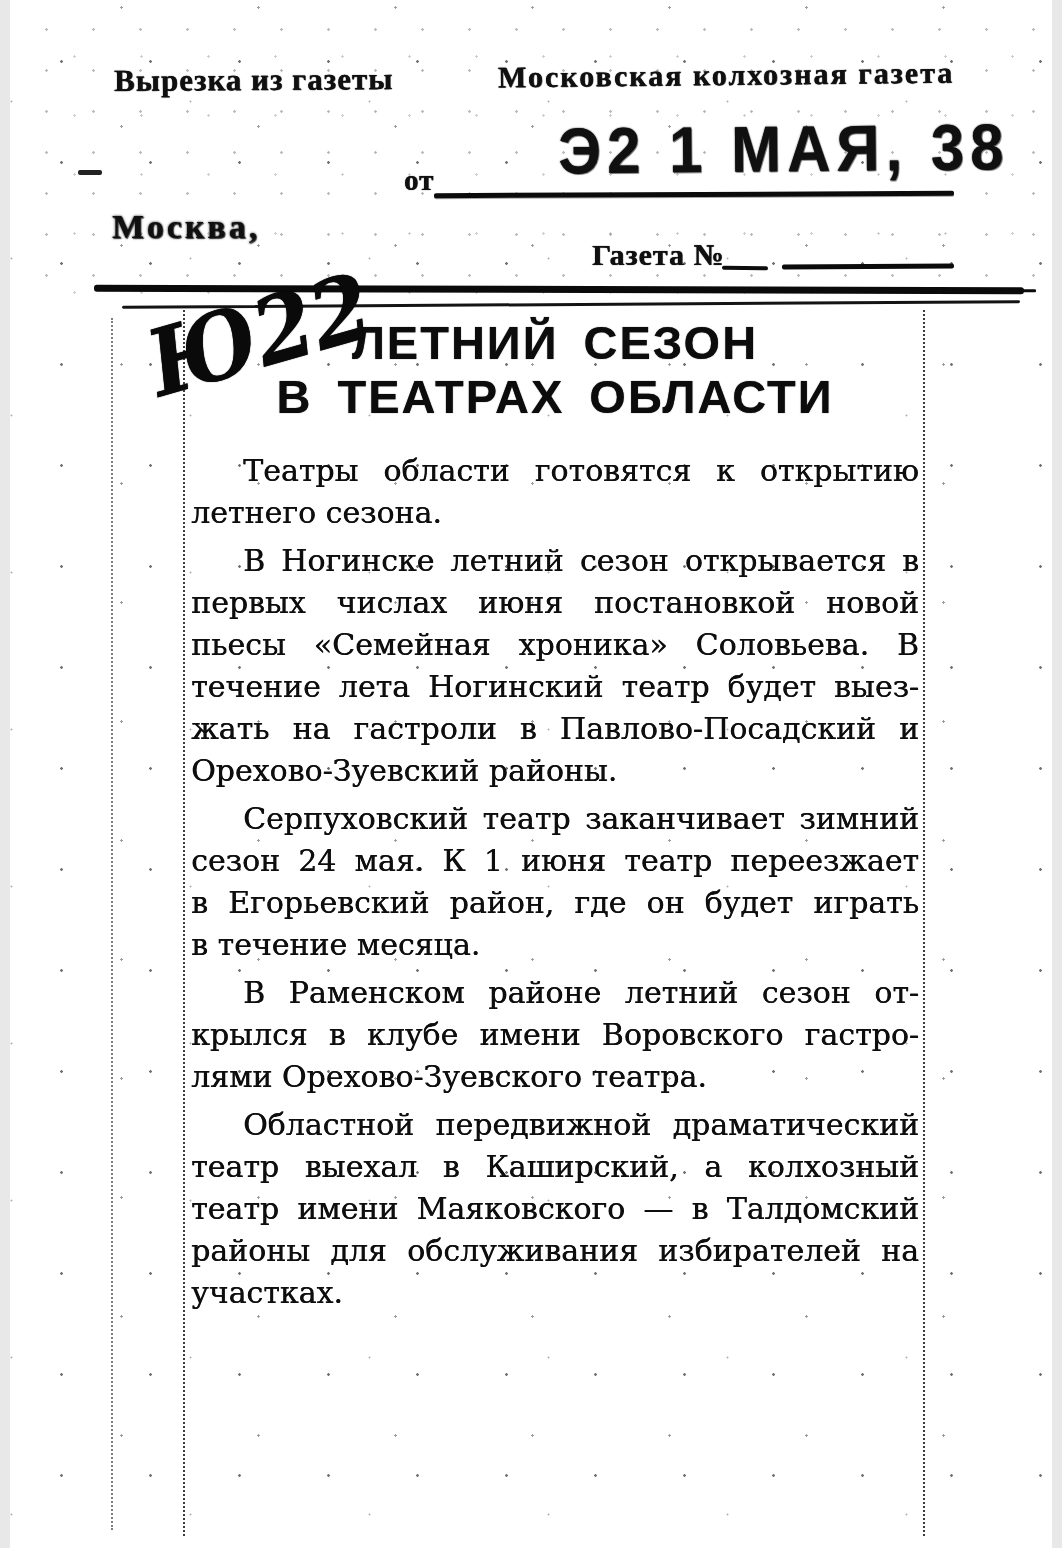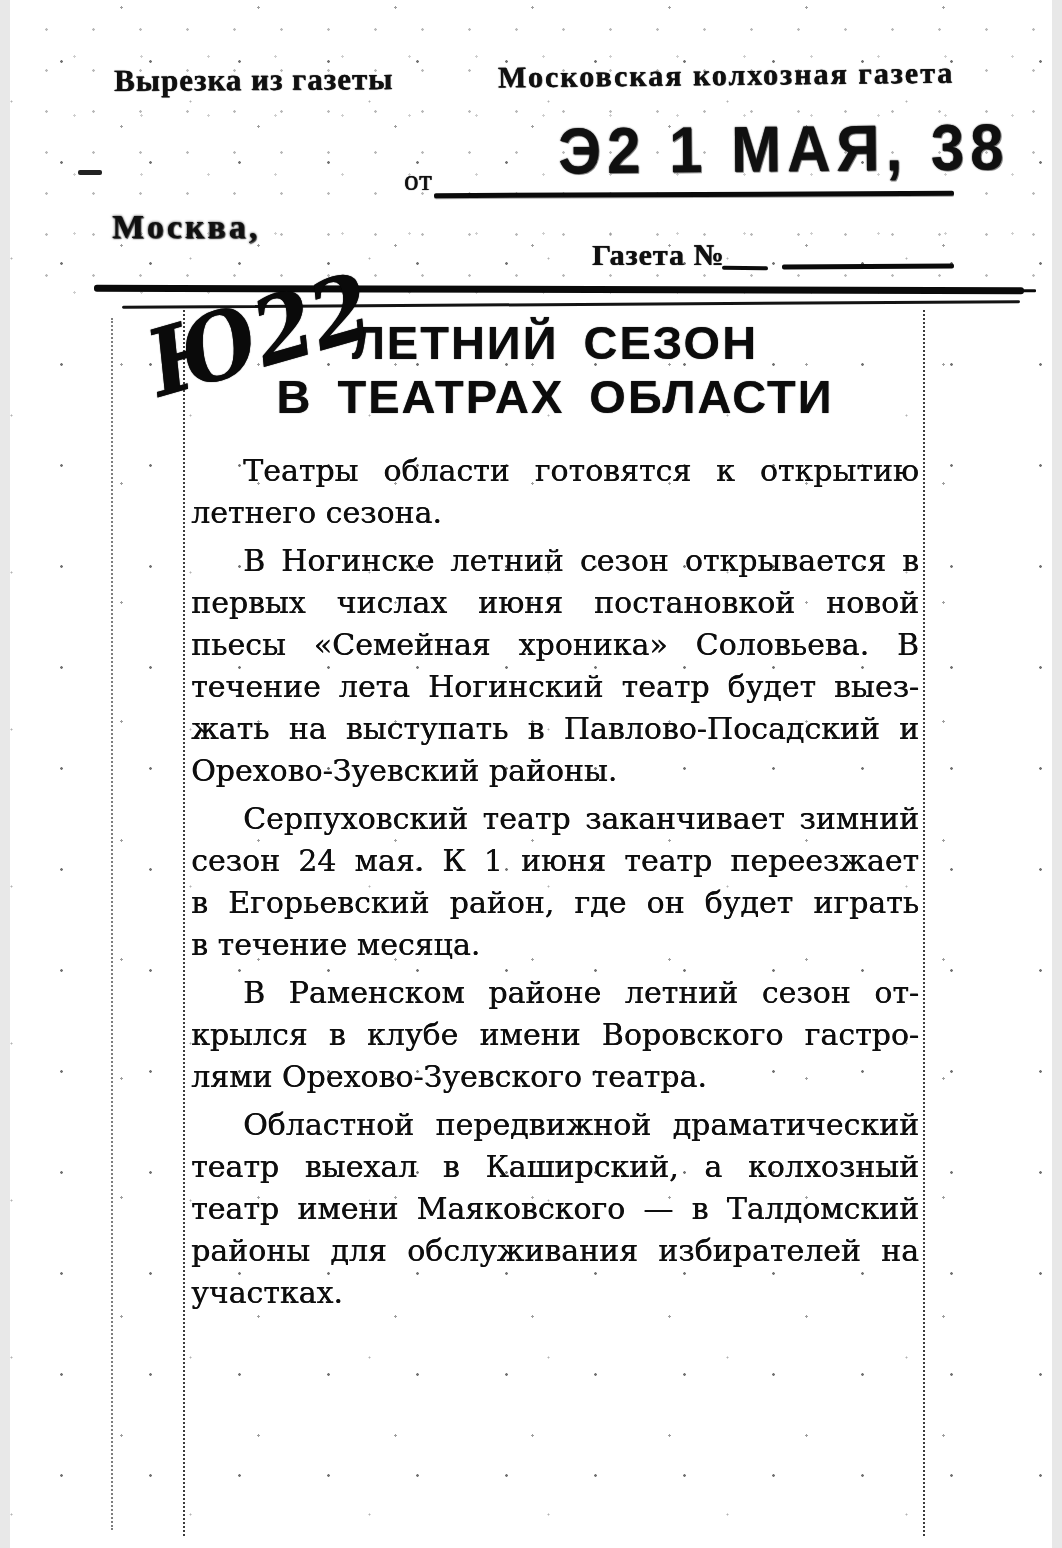--- a/index.html
+++ b/index.html
@@ -30,21 +30,21 @@
   }
   .abs{position:absolute;}
   .stamped{
     font-weight:bold;
     text-shadow:0 0 1px rgba(0,0,0,.9), .6px .4px 0 rgba(0,0,0,.55);
     letter-spacing:1px;
     white-space:nowrap;
   }
   .clip-label{left:104px;top:62px;font-size:31px;transform:rotate(-.4deg);}
   .paper-name{left:488px;top:58px;font-size:30px;transform:rotate(-.6deg);letter-spacing:2px;}
-  .from-label{left:394px;top:164px;font-size:29px;font-weight:normal;}
+  .from-label{left:394px;top:164px;font-size:29px;font-weight:bold;}
   .date-underline{left:424px;top:192px;width:520px;height:5px;background:#0b0b0b;transform:rotate(-.25deg);border-radius:2px;box-shadow:0 1px 0 rgba(0,0,0,.35);}
   .date-stamp{
     left:548px;top:114px;font-size:60px;
     font-family:"Liberation Sans", sans-serif;font-weight:bold;
     letter-spacing:6px;white-space:nowrap;
     transform:scaleY(1.08) rotate(-.5deg);transform-origin:left top;
     text-shadow:0 0 1.5px rgba(0,0,0,.95), 1px 1px 0 rgba(0,0,0,.4);
   }
   .city{left:102px;top:208px;font-size:34px;letter-spacing:3px;text-shadow:0 0 2.5px rgba(0,0,0,.95), 1px 1px 1px rgba(0,0,0,.7);}
   .gazette-label{left:582px;top:238px;font-size:30px;}
@@ -124,21 +124,21 @@
     <div class="body-text">
         <div class="paragraph">
           <div class="line">Театры области готовятся  к  открытию</div>
           <div class="line">летнего сезона.</div>
         </div>
         <div class="paragraph">
           <div class="line">В Ногинске летний сезон открывается в</div>
           <div class="line">первых числах июня постановкой  новой</div>
           <div class="line">пьесы «Семейная хроника» Соловьева. В</div>
           <div class="line">течение лета Ногинский театр будет выез-</div>
-          <div class="line">жать на выступать в Павлово-Посадский и</div>
+          <div class="line">жать на гастроли в Павлово-Посадский и</div>
           <div class="line">Орехово-Зуевский районы.</div>
         </div>
         <div class="paragraph">
           <div class="line">Серпуховский театр заканчивает зимний</div>
           <div class="line">сезон 24 мая. К 1 июня театр переезжает</div>
           <div class="line">в Егорьевский район, где он будет играть</div>
           <div class="line">в течение месяца.</div>
         </div>
         <div class="paragraph">
           <div class="line">В Раменском районе летний сезон  от-</div>

